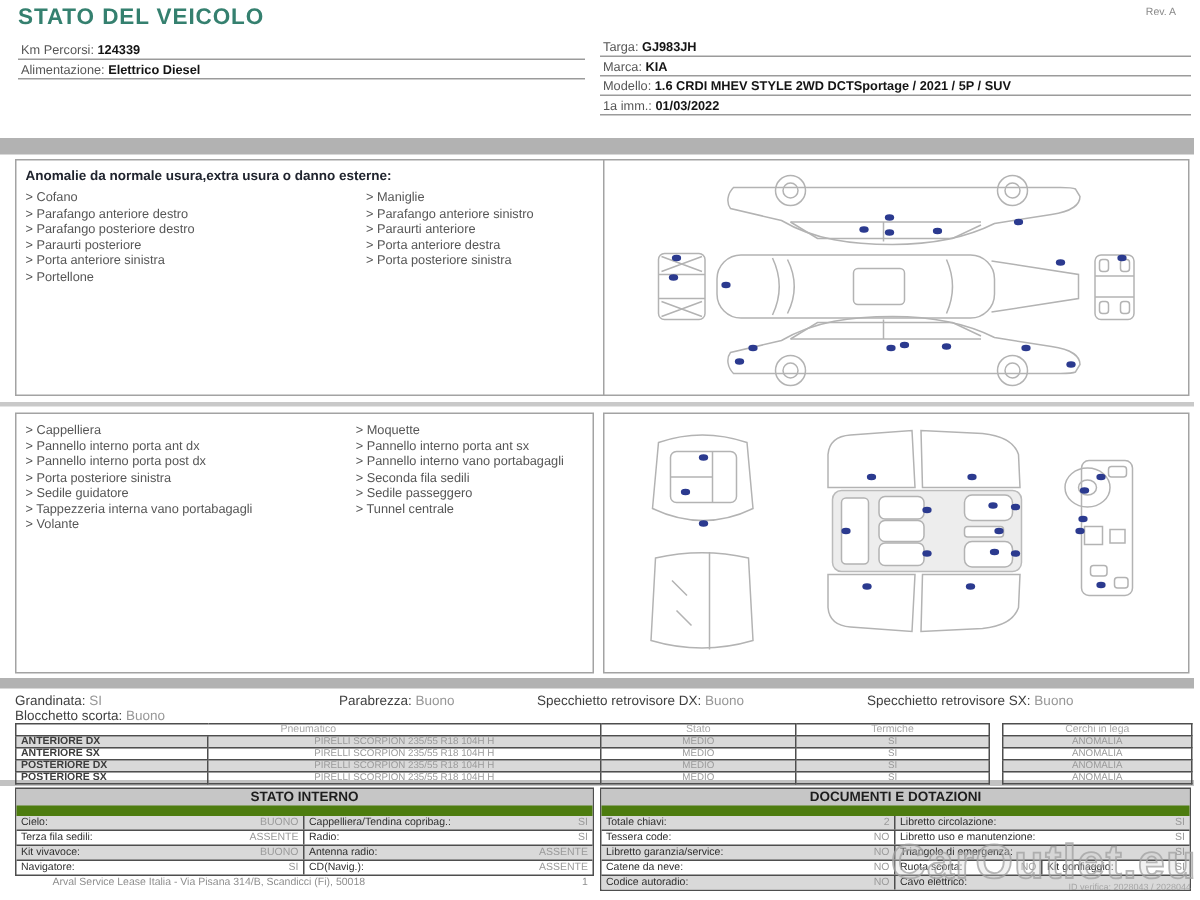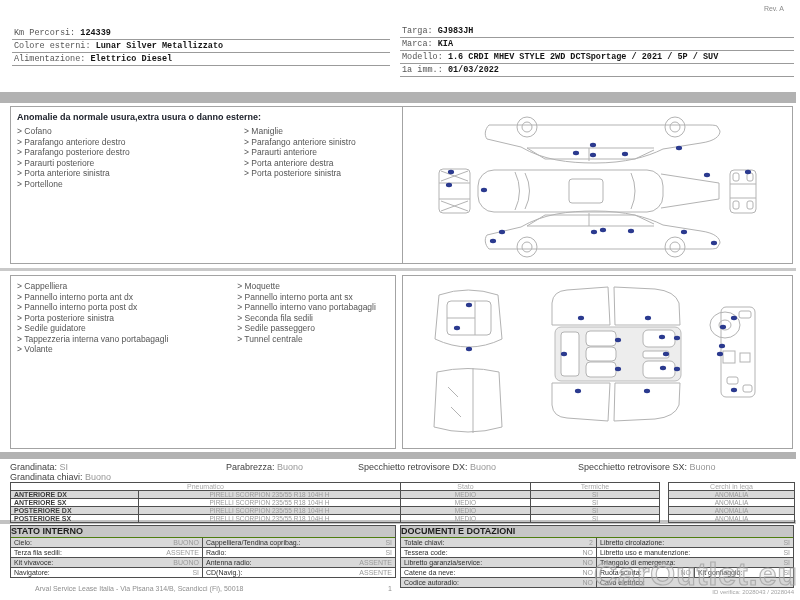--- a/index.html
+++ b/index.html
@@ -6,21 +6,21 @@
   .page{position:relative;width:800px;height:600px;background:#ffffff;overflow:hidden;
         font-family:"Liberation Sans","DejaVu Sans",sans-serif;color:#222;}
   
   .title{position:absolute;left:12px;top:3px;font-size:15px;font-weight:bold;
          color:#35806f;letter-spacing:.6px;}
   .rev{position:absolute;right:16px;top:5px;font-size:7px;color:#8a8a8a;}
   .vtable{position:absolute;}
   .vtable-left{left:12px;top:27px;width:378px;}
   .vtable-right{left:400px;top:25px;width:394px;}
   .vrow{border-bottom:1px solid #9b9b9b;padding:1px 0 1px 2px;min-height:9px;}
-  .vrow .txt{display:block;max-width:345px;font-size:8.5px;line-height:10px;font-family:Liberation Mono, monospace;}
+  .vrow .txt{display:block;max-width:345px;font-size:8.5px;line-height:10px;}
   .vtable-left .vrow .txt{max-width:372px;}
   .vlabel{color:#555;}
   .vvalue{color:#141414;font-weight:bold;}
   
   .band{position:absolute;left:0;width:796px;background:#b2b2b2;}
   .band1{top:92px;height:11px;}
   .band-mid{top:268px;height:3px;background:#c9c9c9;}
   .band2{top:452px;height:7px;}
   .band3{top:520px;height:4px;background:#c2c2c2;}
   
@@ -54,22 +54,22 @@
   td.t-name{font-size:7px;font-weight:bold;color:#3d3d3d;text-align:left;width:128px;}
   td.t-spec{font-size:6.5px;color:#9a9a9a;text-align:center;width:262px;}
   td.t-stato{font-size:6.5px;color:#9a9a9a;text-align:center;width:130px;}
   td.t-term{font-size:6.5px;color:#9a9a9a;text-align:center;}
   td.r-val{font-size:6.5px;color:#9a9a9a;text-align:center;}
   tr.alt td{background:#d9d9d9;}
   
   .btable{position:absolute;border:1px solid #4e4e4e;box-sizing:border-box;background:#fff;}
   .bt-stato{left:10px;top:525px;width:386px;}
   .bt-doc{left:400px;top:525px;width:394px;}
-  .bt-head{height:11px;background:#c6c6c6;border-bottom:1px solid #4d7c0f;
-           font-size:9px;font-weight:bold;color:#1d1d1d;line-height:11px;}
+  .bt-head{height:11px;background:#c6c6c6;border-bottom:7px solid #4d7c0f;
+           font-size:9px;font-weight:bold;color:#1d1d1d;text-align:center;line-height:11px;}
   .bt-row{display:flex;height:9px;border-bottom:1px solid #4e4e4e;}
   .bt-row:last-child{border-bottom:none;}
   .bt-row.alt{background:#d9d9d9;}
   .bt-cell{display:flex;justify-content:space-between;align-items:center;
            border-right:1px solid #4e4e4e;padding:0 3px;box-sizing:border-box;overflow:hidden;}
   .bt-cell:last-child{border-right:none;}
   .bt-label{font-size:7px;color:#2e2e2e;white-space:nowrap;}
   .bt-value{font-size:7px;color:#9a9a9a;white-space:nowrap;margin-left:4px;}
   
   .footer-co{position:absolute;left:35px;top:585px;font-size:7px;color:#8f8f8f;}
@@ -80,28 +80,26 @@
              -webkit-text-stroke:1.2px rgba(160,160,160,0.75);}
   
   svg{display:block;}
   .diag-stroke{stroke:#b3b3b3;fill:none;stroke-width:1;}
 </style>
 </head>
 <body>
 
 <div class="page">
 
+  <div class="title">STATO DEL VEICOLO</div>
   <div class="rev">Rev. A</div>
 
   <div class="vtable vtable-left">
       <div class="vrow">
         <span class="txt"><span class="vlabel">Km Percorsi: </span><span class="vvalue">124339</span></span>
-      </div>
-      <div class="vrow">
-        <span class="txt"><span class="vlabel">Colore esterni: </span><span class="vvalue">Lunar Silver Metallizzato</span></span>
       </div>
       <div class="vrow">
         <span class="txt"><span class="vlabel">Alimentazione: </span><span class="vvalue">Elettrico Diesel</span></span>
       </div>
     </div>
   <div class="vtable vtable-right">
       <div class="vrow">
         <span class="txt"><span class="vlabel">Targa: </span><span class="vvalue">GJ983JH</span></span>
       </div>
       <div class="vrow">
@@ -283,21 +281,21 @@
           <ellipse cx="320" cy="50" rx="3.1" ry="2.2"></ellipse>
           <ellipse cx="319" cy="69" rx="3.1" ry="2.2"></ellipse>
           <ellipse cx="317" cy="77" rx="3.1" ry="2.2"></ellipse>
           <ellipse cx="331" cy="113" rx="3.1" ry="2.2"></ellipse>
         </g>
     </svg>
   </div>
 
   <div class="checks">
     <span class="chk chk0"><span class="clabel">Grandinata:</span> <span class="cvalue">SI</span></span>
-    <span class="chk chk1"><span class="clabel">Grandinata chiavi:</span> <span class="cvalue">Buono</span></span>
+    <span class="chk chk1"><span class="clabel">Blocchetto scorta:</span> <span class="cvalue">Buono</span></span>
     <span class="chk chk2"><span class="clabel">Parabrezza:</span> <span class="cvalue">Buono</span></span>
     <span class="chk chk3"><span class="clabel">Specchietto retrovisore DX:</span> <span class="cvalue">Buono</span></span>
     <span class="chk chk4"><span class="clabel">Specchietto retrovisore SX:</span> <span class="cvalue">Buono</span></span>
   </div>
 
   <table class="tyres">
     <thead>
       <tr>
         <th class="t-head" colspan="2">Pneumatico</th>
         <th class="t-head">Stato</th>

